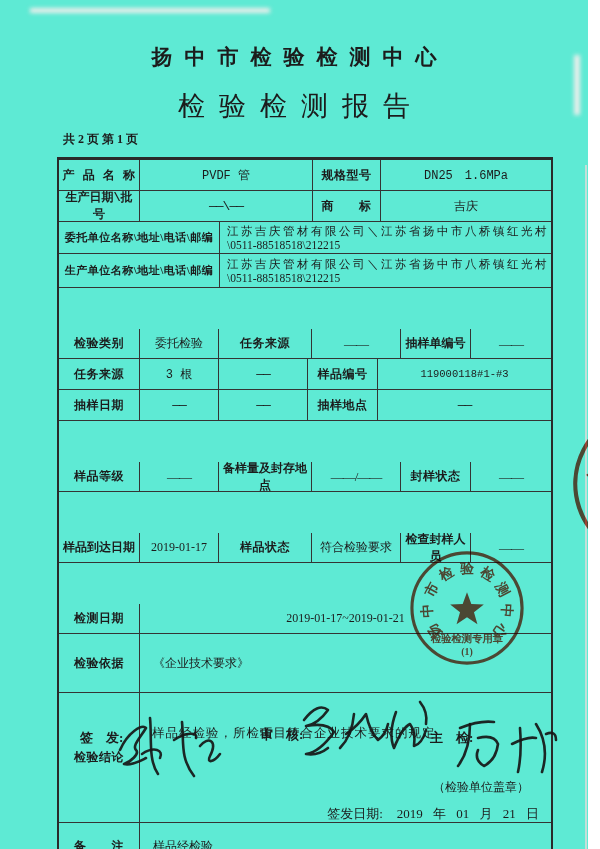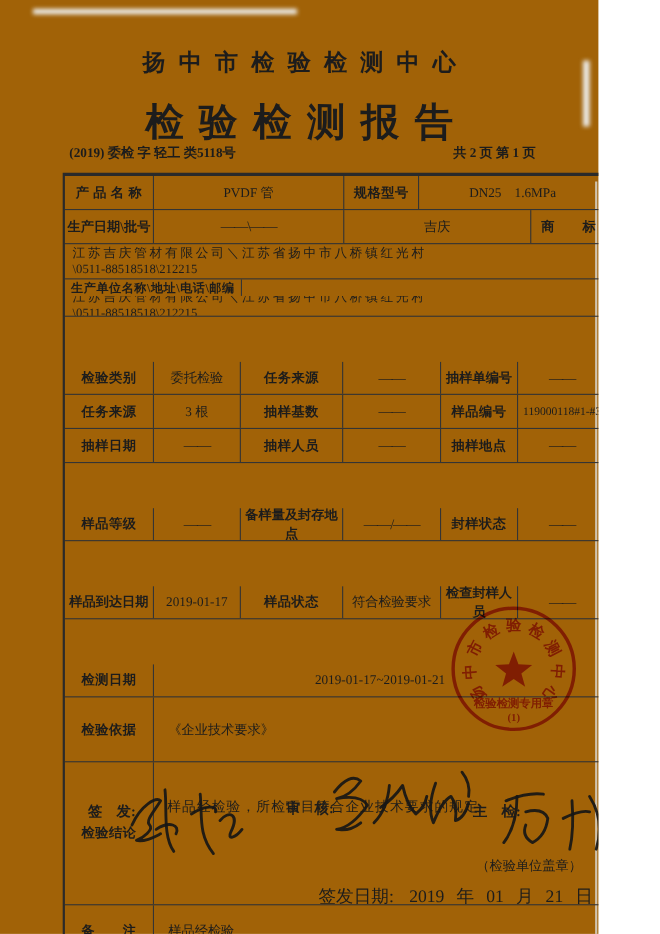--- a/index.html
+++ b/index.html
@@ -1,52 +1,52 @@
 <!DOCTYPE html>
 <html><head>
 <meta charset="utf-8">
 <style>
   html,body{margin:0;padding:0;background:#ffffff;}
-  .page{position:relative;width:544px;height:849px;background:#a16207;overflow:hidden;
+  .page{position:relative;width:588px;height:849px;background:#5eead4;overflow:hidden;
         font-family:"Liberation Serif","DejaVu Serif",serif;color:#1c1c1c;}
   
   .edge-line{position:absolute;right:1px;top:165px;bottom:0;width:2px;background:#dcdcd8;opacity:.8;}
   .smudge{position:absolute;background:#ededeb;filter:blur(2px);}
   
   .org-title{position:absolute;top:43px;left:0;right:0;text-align:center;font-size:21px;
              font-weight:bold;letter-spacing:12px;text-indent:12px;white-space:nowrap;}
-  .report-title{position:absolute;top:88px;left:0;right:0;text-align:center;font-size:35px;
-                font-weight:bold;letter-spacing:14px;text-indent:14px;white-space:nowrap;}
+  .report-title{position:absolute;top:88px;left:0;right:0;text-align:center;font-size:27px;
+                font-weight:normal;letter-spacing:14px;text-indent:14px;white-space:nowrap;}
   .docline{position:absolute;top:131px;left:63px;right:57px;display:flex;
            justify-content:space-between;font-size:12px;font-weight:bold;}
   
   .tbl{position:absolute;left:57px;top:157px;width:496px;border:2px solid #2a2a2a;
        border-top-width:3px;background:transparent;box-sizing:border-box;}
   .row{display:flex;border-bottom:1px solid #343434;}
   .row:last-child{border-bottom:none;}
   .cell{border-right:1px solid #343434;display:flex;align-items:center;justify-content:center;
         font-size:12px;text-align:center;padding:0 2px;box-sizing:border-box;overflow:hidden;}
   .cell:last-child{border-right:none;}
   .lab{font-weight:bold;letter-spacing:.5px;}
   .flex1{flex:1;}
   .wA{width:81px;} .wB{width:79px;} .wC{width:93px;} .wD{width:89px;} .wE{width:70px;}
   .w173{width:173px;text-align:center;} .w68{width:68px;} .w160{width:161px;font-size:11px;}
-  .h30{height:30px;} .h31{height:31px;} .h33{height:33px;flex-direction:column;} .h29{height:29px;margin-top:41px;}
+  .h30{height:30px;font-family:Liberation Mono, monospace;} .h31{height:31px;} .h33{height:33px;} .h29{height:29px;margin-top:41px;}
   .h58{height:58px;} .h129{height:129px;} .h47{height:47px;}
   .small{font-size:10.5px;}
   .tight{font-size:12px;letter-spacing:0;}
   .valL{flex-direction:column;align-items:flex-start;justify-content:center;text-align:left;
         padding-left:7px;font-size:11.5px;line-height:14px;}
   .line1{letter-spacing:2.5px;white-space:nowrap;}
   .leftpad{justify-content:flex-start;padding-left:13px;}
   .dash{font-size:13px;letter-spacing:-1px;}
   .concl{position:relative;display:block;}
   .concl-text{position:absolute;top:32px;left:12px;font-size:12.5px;letter-spacing:1px;}
   .seal-note{position:absolute;top:86px;right:22px;font-size:12px;}
-  .signdate{position:absolute;top:112px;right:12px;font-size:16px;}
+  .signdate{position:absolute;top:112px;right:12px;font-size:13px;}
   .signdate .sdv{margin-left:14px;word-spacing:7px;}
   
   .stamp{position:absolute;mix-blend-mode:multiply;opacity:.9;}
   .stamp-main{left:408px;top:549px;width:118px;height:118px;}
   .stamp-partial{left:570px;top:404px;width:160px;height:160px;transform:rotate(-18deg);}
   .ring{fill:none;stroke:#c63a28;stroke-width:3.2;}
   .star{fill:#c63a28;}
   .ring-ch{font-size:14px;font-weight:bold;fill:#c63a28;text-anchor:middle;
            font-family:"Liberation Serif",serif;}
   .seal-line{font-size:10.5px;font-weight:bold;fill:#c63a28;text-anchor:middle;
@@ -64,41 +64,41 @@
 
 <div class="page">
 
   <div class="smudge" style="top:8px;left:30px;width:240px;height:5px;"></div>
   <div class="smudge" style="top:55px;right:8px;width:6px;height:60px;"></div>
   <div class="edge-line"></div>
 
   <div class="org-title">扬中市检验检测中心</div>
   <div class="report-title">检验检测报告</div>
   <div class="docline">
-    <span>(2019)  委检 字 轻工 类5118号</span>
     <span>共 2 页 第 1 页</span>
   </div>
 
   <div class="tbl">
 
     <div class="row h30">
       <div class="cell lab wA">产 品 名 称</div>
       <div class="cell w173">PVDF 管</div>
       <div class="cell lab w68">规格型号</div>
       <div class="cell flex1">DN25　1.6MPa</div>
     </div>
 
     <div class="row h30">
       <div class="cell lab wA tight">生产日期\批号</div>
       <div class="cell w173 dash">——\——</div>
+      <div class="cell lab w68">商　　标</div>
       <div class="cell flex1">吉庆</div>
-      <div class="cell lab w68">商　　标</div>
     </div>
 
     <div class="row h31">
+      <div class="cell lab w160">委托单位名称\地址\电话\邮编</div>
       <div class="cell valL flex1">
         <div class="line1">江苏吉庆管材有限公司＼江苏省扬中市八桥镇红光村</div>
         <div class="line2">\0511-88518518\212215</div>
       </div>
     </div>
 
     <div class="row h33">
       <div class="cell lab w160">生产单位名称\地址\电话\邮编</div>
       <div class="cell valL flex1">
         <div class="line1">江苏吉庆管材有限公司＼江苏省扬中市八桥镇红光村</div>
@@ -111,30 +111,28 @@
       <div class="cell wB">委托检验</div>
       <div class="cell lab wC">任务来源</div>
       <div class="cell wD dash">——</div>
       <div class="cell lab wE tight">抽样单编号</div>
       <div class="cell flex1 dash">——</div>
     </div>
 
     <div class="row h30">
       <div class="cell lab wA">任务来源</div>
       <div class="cell wB">3 根</div>
-      <div class="cell lab wC">抽样基数</div>
       <div class="cell wD dash">——</div>
       <div class="cell lab wE">样品编号</div>
       <div class="cell flex1 small">119000118#1-#3</div>
     </div>
 
     <div class="row h30">
       <div class="cell lab wA">抽样日期</div>
       <div class="cell wB dash">——</div>
-      <div class="cell lab wC">抽样人员</div>
       <div class="cell wD dash">——</div>
       <div class="cell lab wE">抽样地点</div>
       <div class="cell flex1 dash">——</div>
     </div>
 
     <div class="row h29">
       <div class="cell lab wA">样品等级</div>
       <div class="cell wB dash">——</div>
       <div class="cell lab wC tight">备样量及封存地点</div>
       <div class="cell wD dash">——/——</div>

